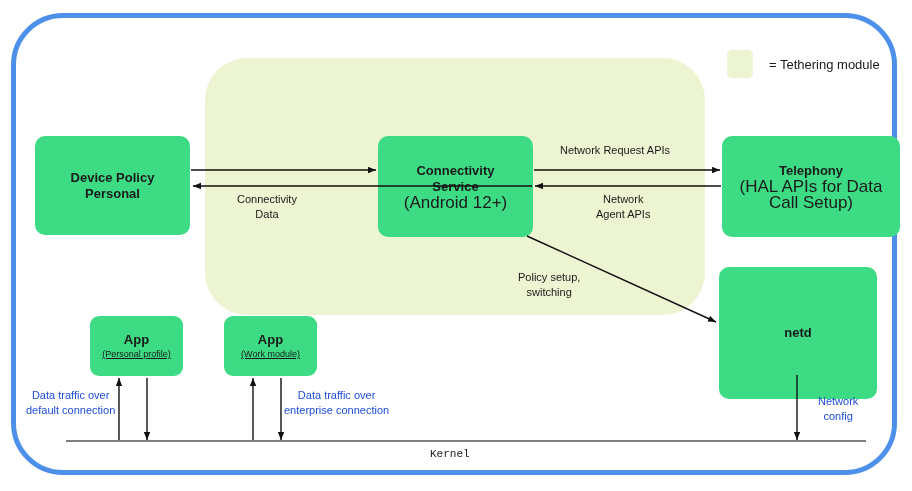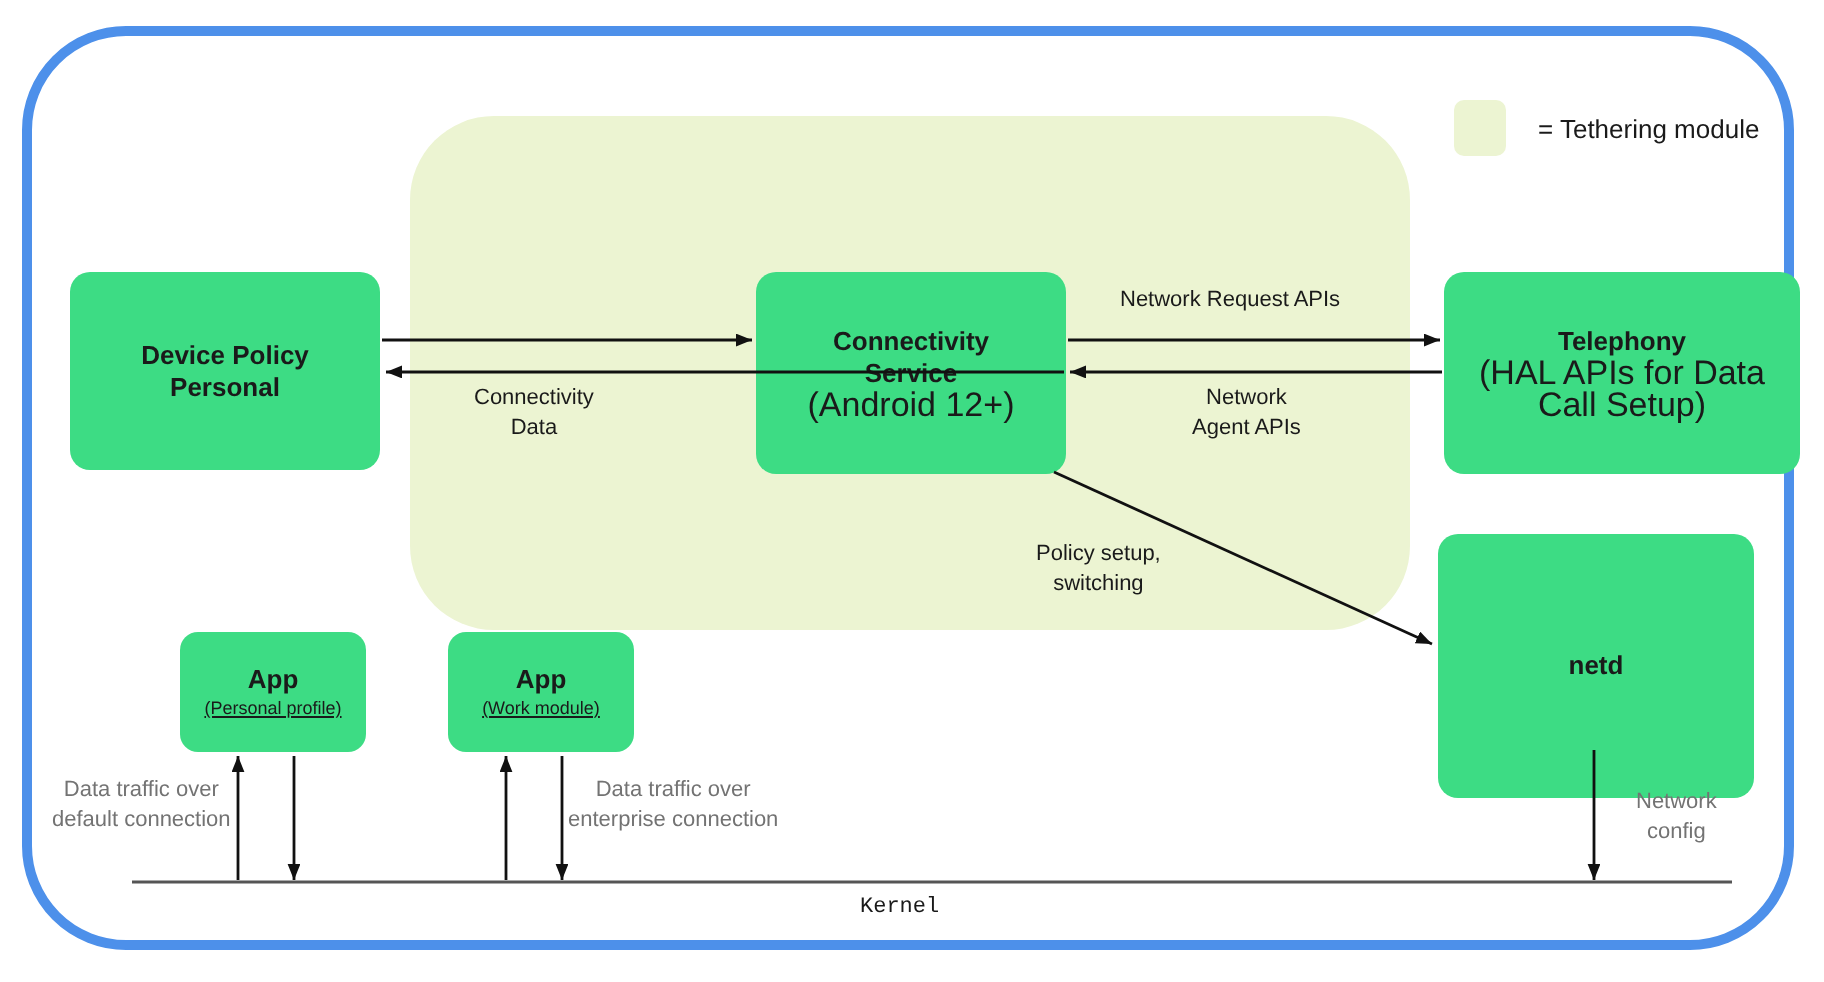--- a/index.html
+++ b/index.html
@@ -104,21 +104,21 @@
   
   .lbl {
     position: absolute;
     font-size: 11px;
     line-height: 15px;
     color: #1a1a1a;
     text-align: center;
     white-space: nowrap;
   }
   .lbl.blue {
-    color: #737373;
+    color: #1d4ed8;
   }
   #lbl-net-req     { left: 560px; top: 143px; }
   #lbl-net-agent   { left: 596px; top: 192px; }
   #lbl-conn-apis   { left: 237px; top: 192px; }
   #lbl-net-setup   { left: 518px; top: 270px; }
   #lbl-kernel      { left: 430px; top: 447px; font-family: Liberation Mono, monospace; }
   #lbl-default     { left: 26px;  top: 388px; }
   #lbl-enterprise  { left: 284px; top: 388px; }
   #lbl-netcfg      { left: 818px; top: 394px; }
 </style>

